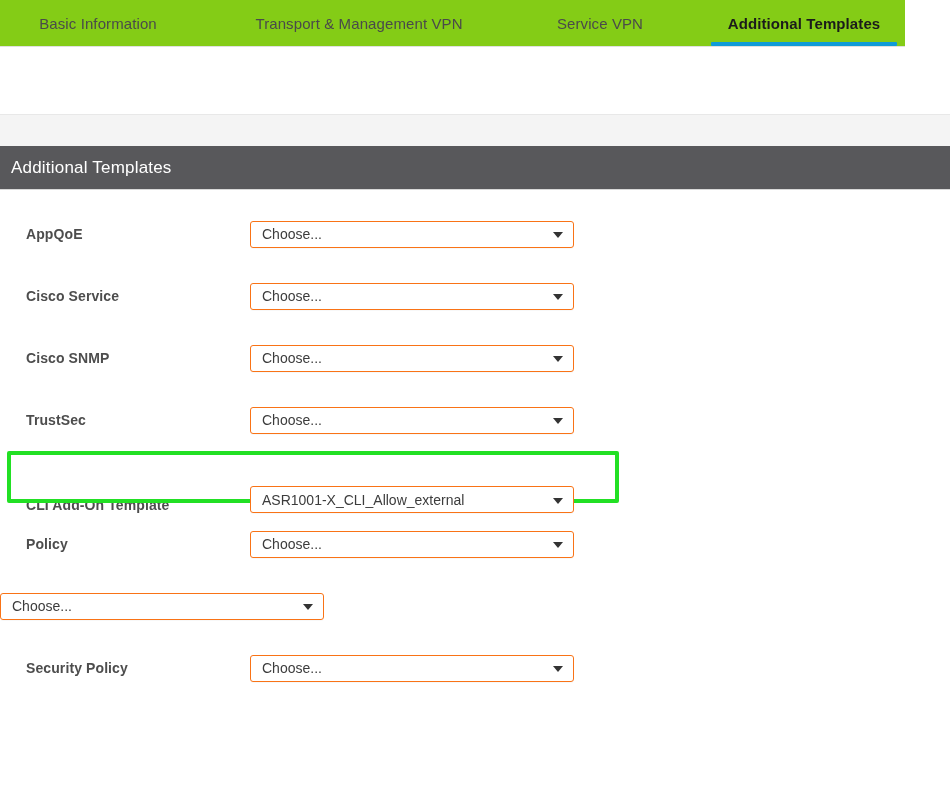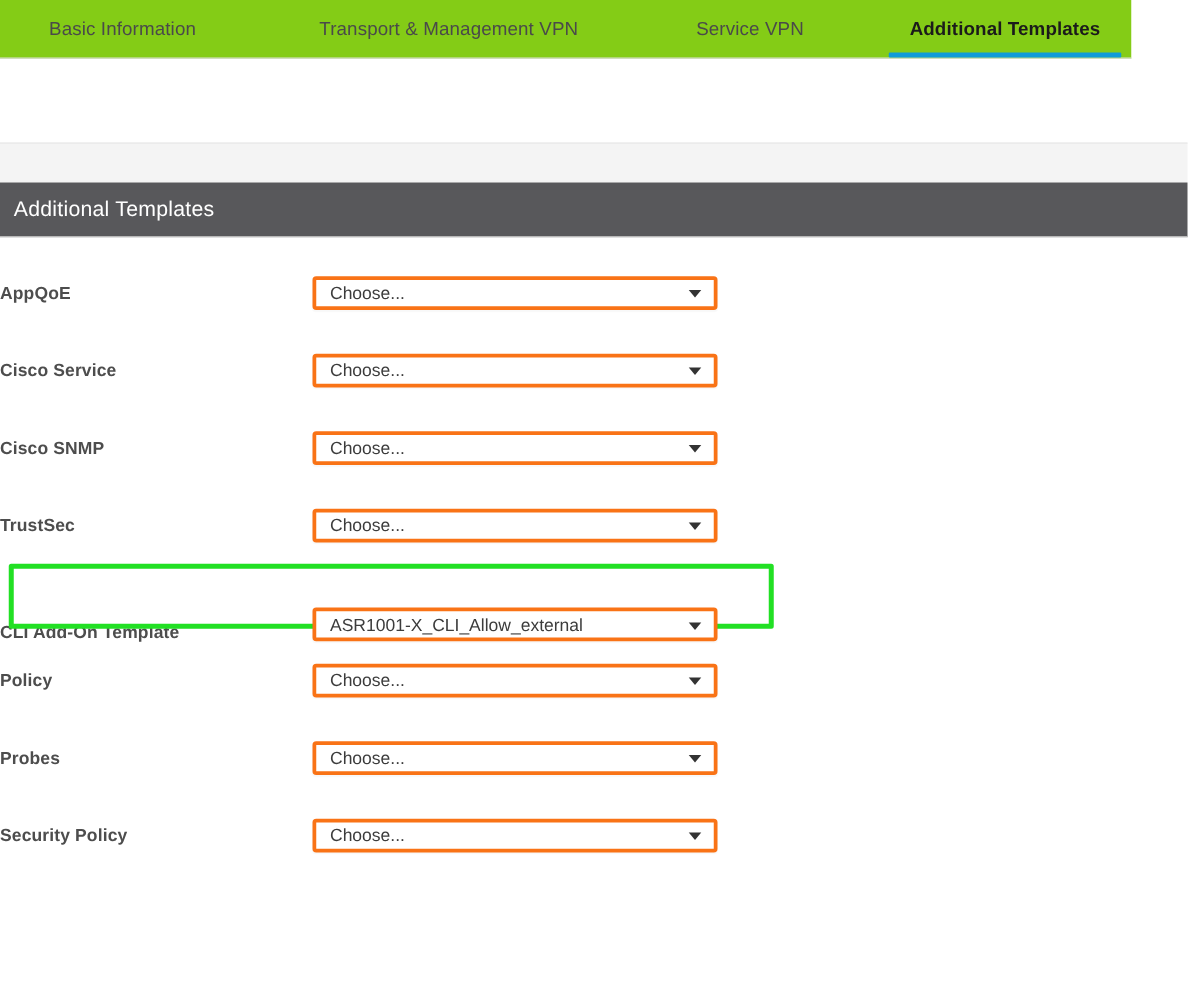--- a/index.html
+++ b/index.html
@@ -78,31 +78,32 @@
     padding-top: 13px;
   }
   .form-row {
     position: relative;
     height: 62px;
     display: flex;
     align-items: center;
   }
   .form-row .label {
     width: 250px;
+    padding-left: 26px;
     font-size: 14px;
     font-weight: bold;
     color: #4d4d4d;
     letter-spacing: .1px;
   }
   .dropdown {
     position: relative;
     width: 324px;
     height: 27px;
     background: #ffffff;
-    border: 3px solid #f97316;
+    border: 1px solid #f97316;
     border-radius: 3px;
     display: flex;
     align-items: center;
     padding: 0 26px 0 11px;
     font-size: 14px;
     color: #3c3c3c;
     cursor: pointer;
     box-shadow: 0 1px 1px rgba(0,0,0,0.03);
   }
   .dropdown .caret {
@@ -209,21 +210,20 @@
       </div>
     </div>
     <div class="form-row">
       <div class="label">Policy</div>
       <div class="dropdown">
         <span>Choose...</span>
         <span class="caret"></span>
       </div>
     </div>
     <div class="form-row">
-      <div class="label">Probes</div>
       <div class="dropdown">
         <span>Choose...</span>
         <span class="caret"></span>
       </div>
     </div>
     <div class="form-row">
       <div class="label">Security Policy</div>
       <div class="dropdown">
         <span>Choose...</span>
         <span class="caret"></span>

